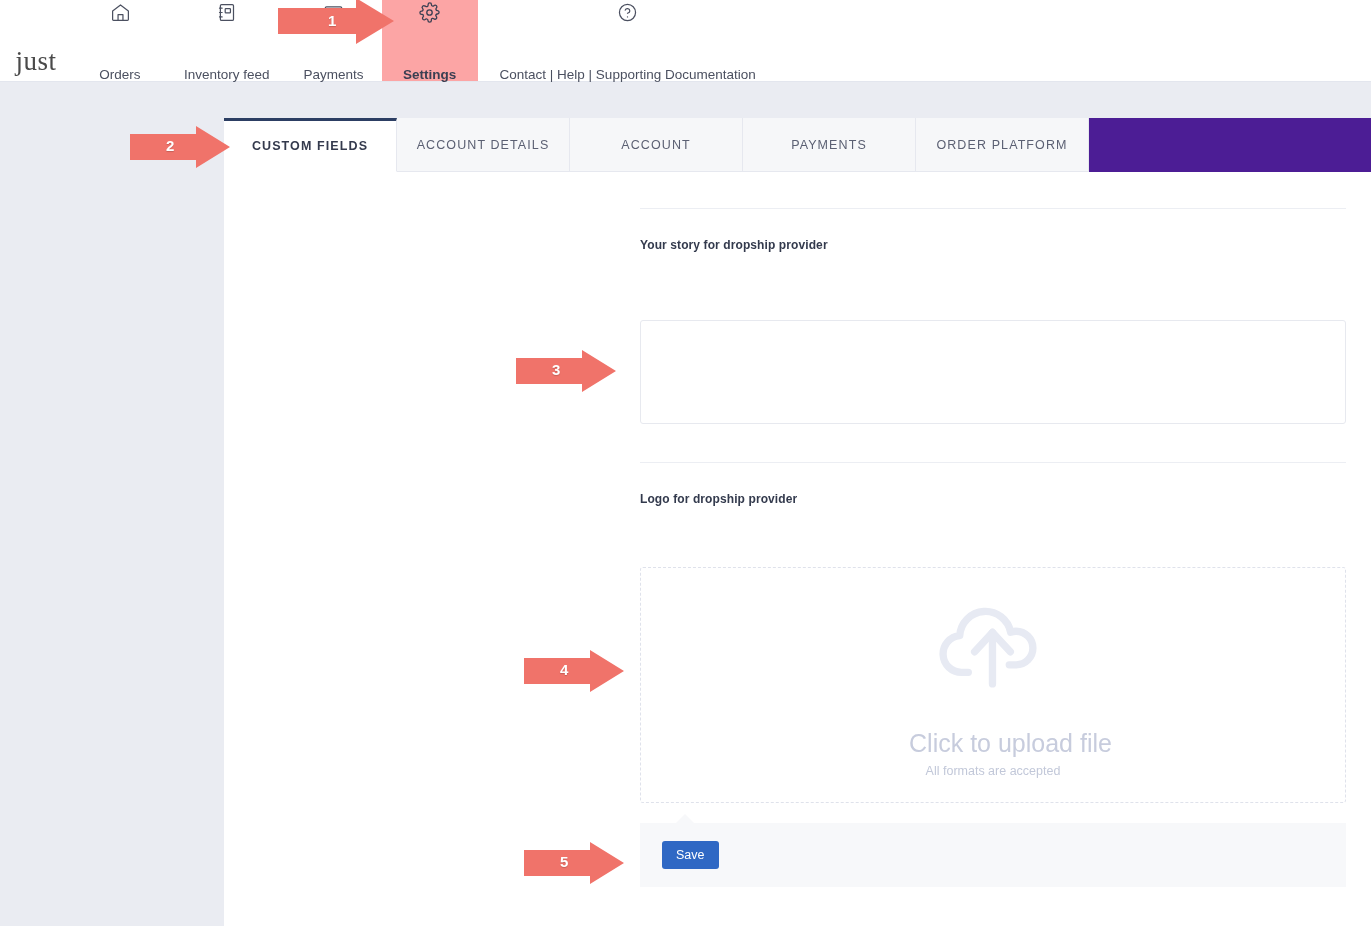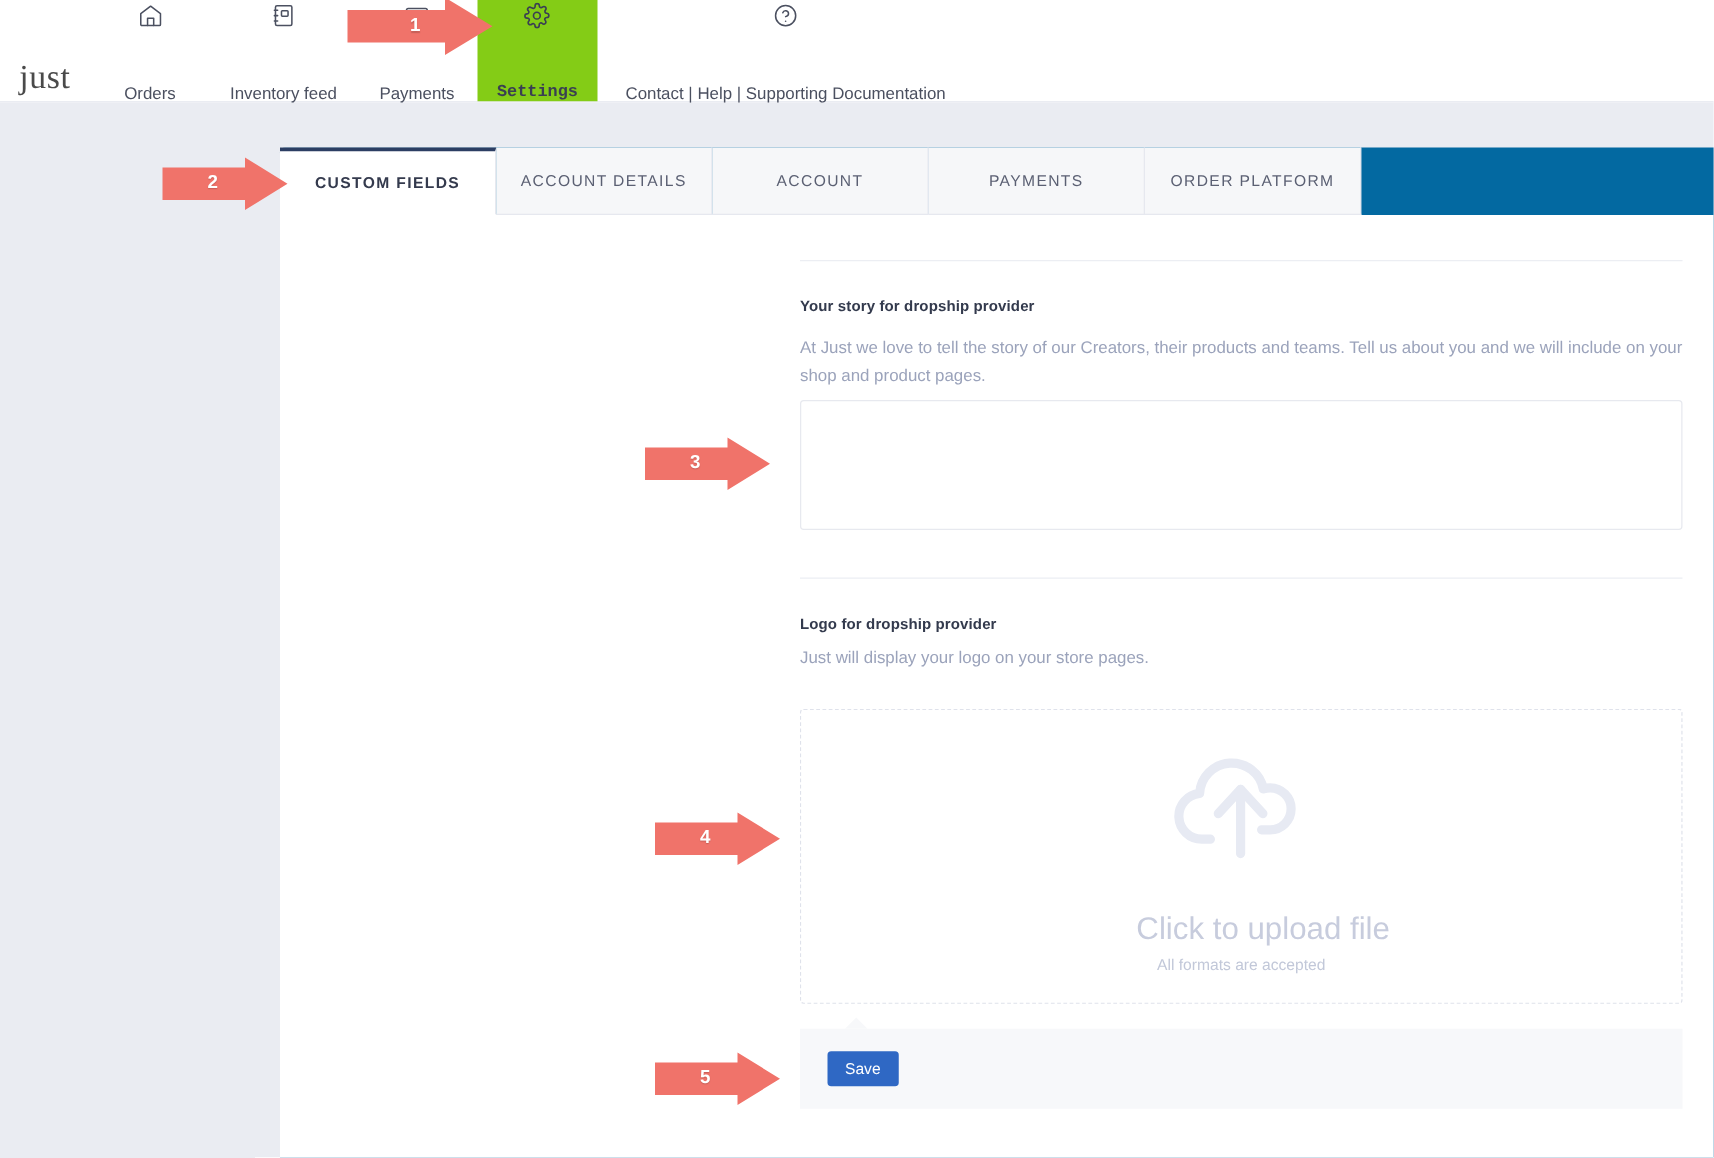--- a/index.html
+++ b/index.html
@@ -65,22 +65,21 @@
     margin-bottom: 10px;
   }
   .navitem .nv-label {
     font-size: 13.5px;
     color: #4b5060;
     white-space: nowrap;
     line-height: 1;
     margin-top: 32px;
   }
   .navitem.active {
-    background: #84cc16;
-    font-family: Liberation Mono, monospace;
+    background: #fca5a5;
   }
   .navitem.active .nv-label {
     font-weight: bold;
     color: #3a3f52;
   }
   .navitem.wide { min-width: 0; padding: 0 22px; }
 
   
   .body-area {
     position: absolute;
@@ -88,21 +87,21 @@
     width: 1371px; height: 844px;
     background: #eaecf2;
   }
 
   .content-panel {
     position: absolute;
     top: 36px;        
     left: 224px;
     width: 1147px;
     height: 808px;
-    background: #0369a1;
+    background: #4c1d95;
     border-top-left-radius: 4px;
     padding-left: 28px;
   }
 
   
   .tabs {
     position: absolute;
     top: 0; left: 0;
     height: 54px;
     display: flex;
@@ -370,32 +369,30 @@
           <span>ORDER PLATFORM</span>
         </div>
         <div class="tabs-filler"></div>
       </div>
 
       <div class="form-area">
 
         <div class="divider" style="top:36px;"></div>
 
         <div class="fld-label" style="top:66px;">Your story for dropship provider</div>
-        <div class="fld-help" style="top:94px;">At Just we love to tell the story of our Creators, their products and teams. Tell us about you and we will include on your shop and product pages.</div>
 
         <textarea class="story-textarea" style="top: 148px;" placeholder=""></textarea>
         <div class="resize-grip" style="left:1108px; top:408px;">
           <i style="width:10px; top:10px;"></i>
           <i style="width:6px;  top:10px; right:0; transform:rotate(-45deg) translateY(0);"></i>
         </div>
 
         <div class="divider" style="top:290px;"></div>
 
         <div class="fld-label" style="top:320px;">Logo for dropship provider</div>
-        <div class="fld-help" style="top:342px;">Just will display your logo on your store pages.</div>
 
         <div class="dropzone" style="top:395px;">
           <span class="dz-icon">
             <svg width="126" height="126" viewBox="0 0 120 120" fill="none" stroke="#e7eaf3" stroke-width="7" stroke-linecap="round" stroke-linejoin="round">
               <path d="M36.5 76.5H30a17.5 17.5 0 0 1-1.7-34.92A24.5 24.5 0 0 1 76.8 38.3a15.8 15.8 0 0 1 5.2-.9 16 16 0 0 1 0 32h-6.5"></path>
               <path d="M59.5 38.5 42.5 57"></path>
               <path d="M59.5 38.5 76.5 57"></path>
               <path d="M59.5 39.5v48"></path>
             </svg>
           </span>

